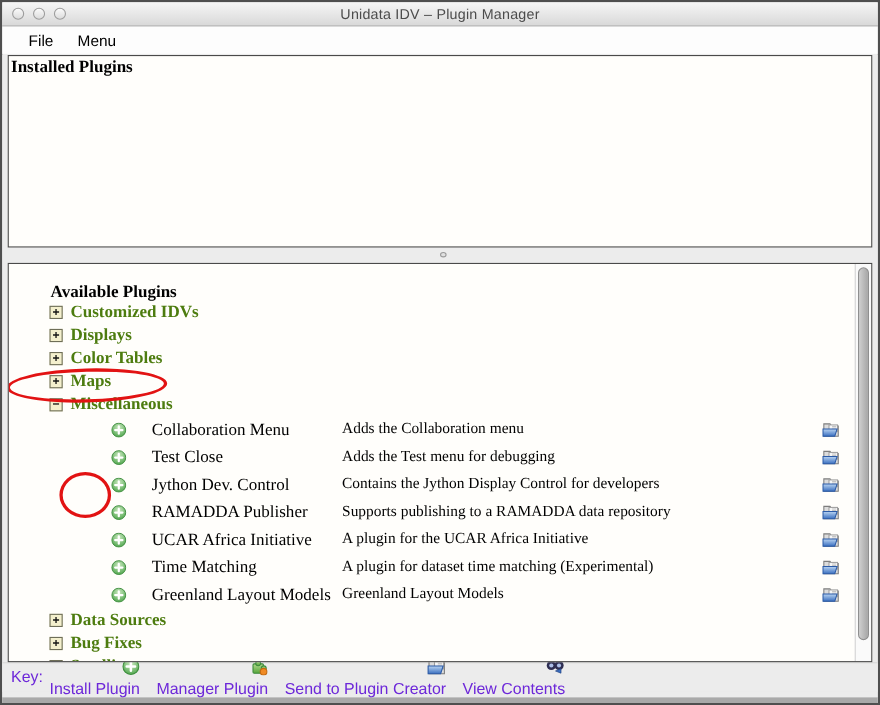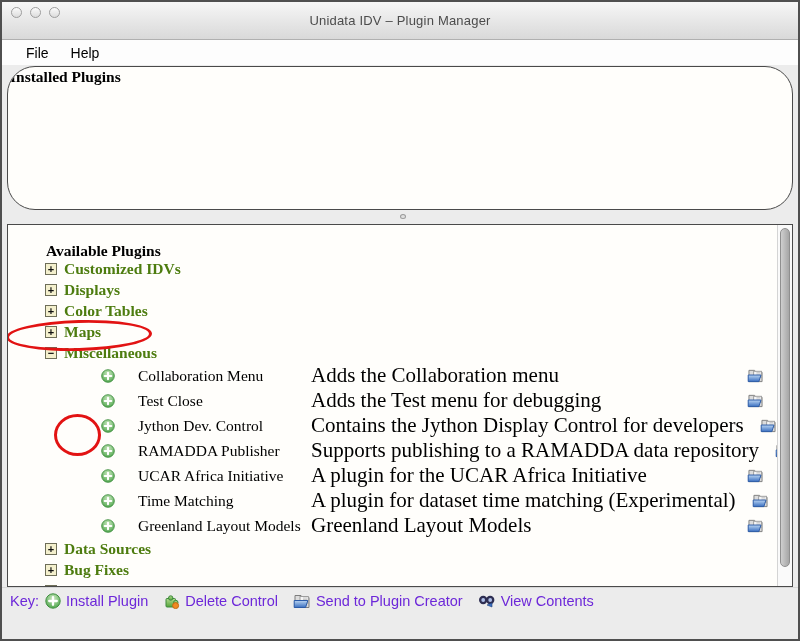--- a/index.html
+++ b/index.html
@@ -7,21 +7,21 @@
   body { font-family:"Liberation Sans", sans-serif; }
 
   .frame {
     position:relative; width:800px; height:641px;
     border:2px solid #4f4f4f; background:#ececec;
     overflow:hidden;
   }
 
   
   .titlebar {
-    height:38px; display:flex; align-items:center; position:relative;
+    height:22px; display:flex; align-items:center; position:relative;
     background:linear-gradient(#f6f6f6,#d9d9d9);
     border-bottom:1px solid #b0b0b0;
   }
   .traffic { position:absolute; left:9px; top:5px; display:flex; gap:8px; }
   .traffic span {
     width:11px; height:11px; border-radius:50%;
     border:1px solid #9d9d9d; background:linear-gradient(#fafafa,#dcdcdc);
     display:inline-block;
   }
   .win-title {
@@ -34,21 +34,21 @@
     padding-left:24px; gap:22px; font-size:14px; color:#000;
   }
   .menu-item { cursor:default; }
 
   
   .main { height:584px; background:#ececec; }
   .panel {
     margin:0 5px; background:#fffefb; border:1px solid #4a4a4a; position:relative;
     overflow:hidden;
   }
-  .installed { height:144px; margin-top:1px;border-radius:28px; }
+  .installed { height:175px; margin-top:1px; }
   .panel-header {
     font-family:"Liberation Serif", serif; font-weight:bold; font-size:15.5px;
     color:#000; padding:2px 0 0 2px; height:17px; line-height:15px;
   }
 
   .splitter { height:14px; position:relative; }
   .splitter-grip {
     position:absolute; left:50%; top:4px; width:6px; height:5px;
     border:1px solid #9a9a9a; border-radius:50%; background:#e0e0e0;
   }
@@ -68,21 +68,21 @@
     font-size:15.5px; color:#4d7c0f; white-space:nowrap;
   }
 
   .plugin-row { height:25px; display:flex; align-items:center;gap:16px; }
   .install-ic { margin-left:57px; width:14px; height:14px; flex:0 0 auto; }
   .plugin-name {
     margin-left:7px; width:157px; font-family:"Liberation Serif", serif;
     font-size:15.5px; color:#000; white-space:nowrap; flex:0 0 auto;
   }
   .plugin-desc {
-    font-family:"Liberation Serif", serif; font-size:21px; color:#000; white-space:nowrap;
+    font-family:"Liberation Serif", serif; font-size:14px; color:#000; white-space:nowrap;
   }
   .folder-ic { margin-left:auto; margin-right:49px; width:17px; height:15px; flex:0 0 auto; }
 
   
   .vscroll {
     position:absolute; top:0; right:0; bottom:0; width:15px;
     background:#fafafa; border-left:1px solid #d4d4d4;
   }
   .vthumb {
     position:absolute; top:3px; left:2px; width:10px; height:calc(100% - 22px);
@@ -94,21 +94,21 @@
   .annot { position:absolute; border:3px solid #e21313; border-radius:50%; pointer-events:none; }
   .annot-misc { left:-2px; top:95px; width:146px; height:31px; transform:rotate(-1.5deg); }
   .annot-ram  { left:46px; top:189px; width:47px; height:42px; }
 
   
   .keybar {
     height:27px; display:flex; align-items:center; gap:6px;
     padding-left:8px; font-size:14.5px; color:#6d28d9; background:#ececec;
     border-top:1px solid #d7d7d7;
   }
-  .key-item { display:flex; align-items:flex-end; gap:5px; margin-right:9px; }
+  .key-item { display:flex; align-items:flex-end; gap:5px; margin-right:9px;flex-direction:column; }
   .key-item svg { display:block; }
 
   
   .footer { height:36px; display:flex; justify-content:center; align-items:flex-start; padding-top:7px; }
   .close-btn {
     min-width:66px; height:23px; padding:0 14px;
     border:1px solid #9a9a9a; border-radius:6px;
     background:linear-gradient(#ffffff,#e4e4e4);
     font:14px "Liberation Sans", sans-serif; color:#111;
     box-shadow:0 1px 0 rgba(255,255,255,.7) inset;
@@ -144,21 +144,21 @@
     <div class="traffic">
       <span></span>
       <span></span>
       <span></span>
     </div>
     <div class="win-title">Unidata IDV – Plugin Manager</div>
   </div>
 
   <div class="menubar">
     <span class="menu-item">File</span>
-    <span class="menu-item">Help</span>
+    <span class="menu-item">Menu</span>
   </div>
 
   <div class="main">
 
     <div class="panel installed">
       <div class="panel-header">Installed Plugins</div>
     </div>
 
     <div class="splitter">
       <div class="splitter-grip"></div>
@@ -319,21 +319,21 @@
           </svg>
         <span>Install Plugin</span>
       </span>
       <span class="key-item">
         <svg width="17" height="16" viewBox="0 0 17 16">
             <rect x="3" y="5.5" width="9.5" height="8.5" rx="1" fill="url(#grnG)" stroke="#3c8a3c"></rect>
             <circle cx="7.7" cy="5" r="2.2" fill="url(#grnG)" stroke="#3c8a3c"></circle>
             <circle cx="12.8" cy="9.5" r="2.2" fill="url(#grnG)" stroke="#3c8a3c"></circle>
             <circle cx="12.6" cy="12.6" r="3" fill="#f08a24" stroke="#c46a10"></circle>
           </svg>
-        <span>Delete Control</span>
+        <span>Manager Plugin</span>
       </span>
       <span class="key-item">
         <svg width="18" height="16" viewBox="0 0 18 16">
             <path d="M2 2.5h6l1.5 2H16v10H2z" fill="#dcdcdc" stroke="#7d7d7d"></path>
             <rect x="7" y="3.5" width="8.3" height="6.5" fill="#f6f6f6" stroke="#9d9d9d"></rect>
             <path d="M10 5h4M10 6.6h4" stroke="#b5b5b5" stroke-width=".8"></path>
             <path d="M1.2 7.5h13.6l-2.2 7H1.2z" fill="url(#blueG)" stroke="#2b5ba8"></path>
           </svg>
         <span>Send to Plugin Creator</span>
       </span>

